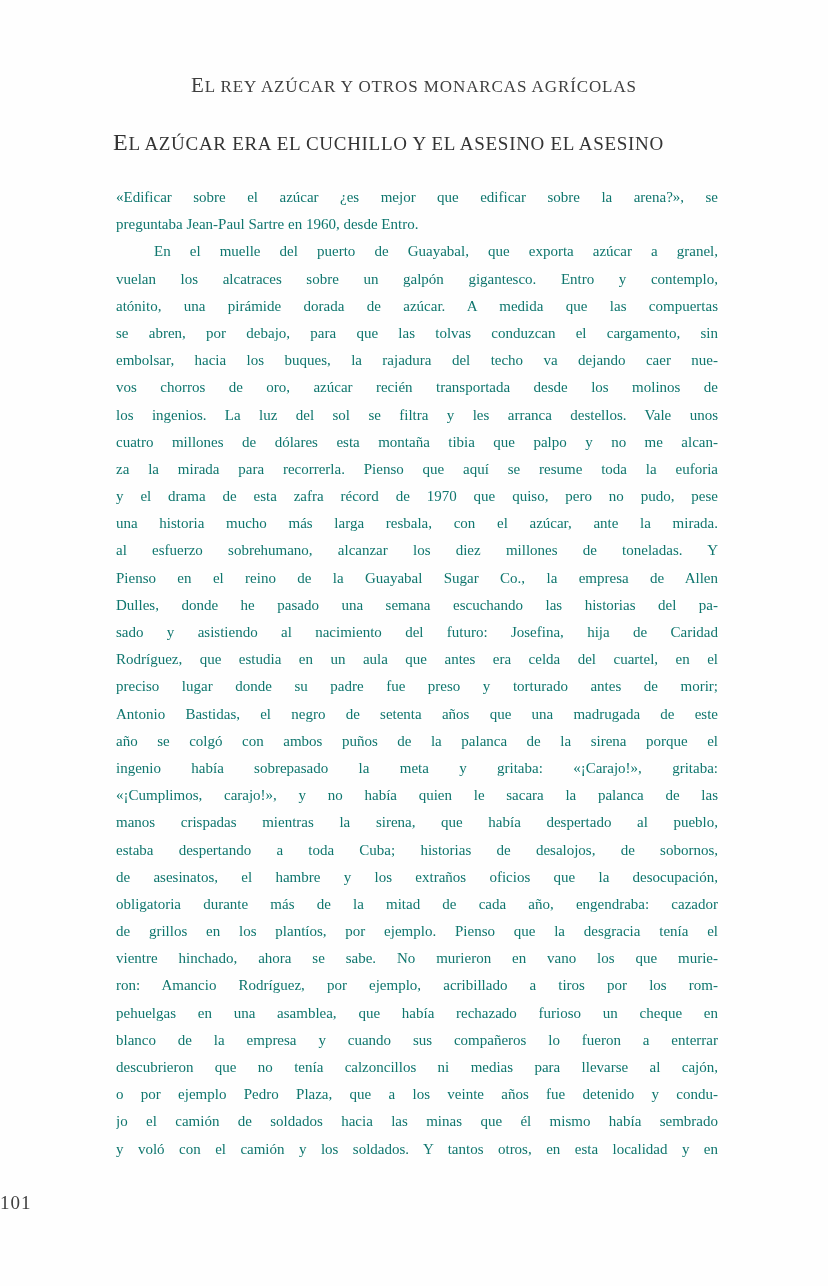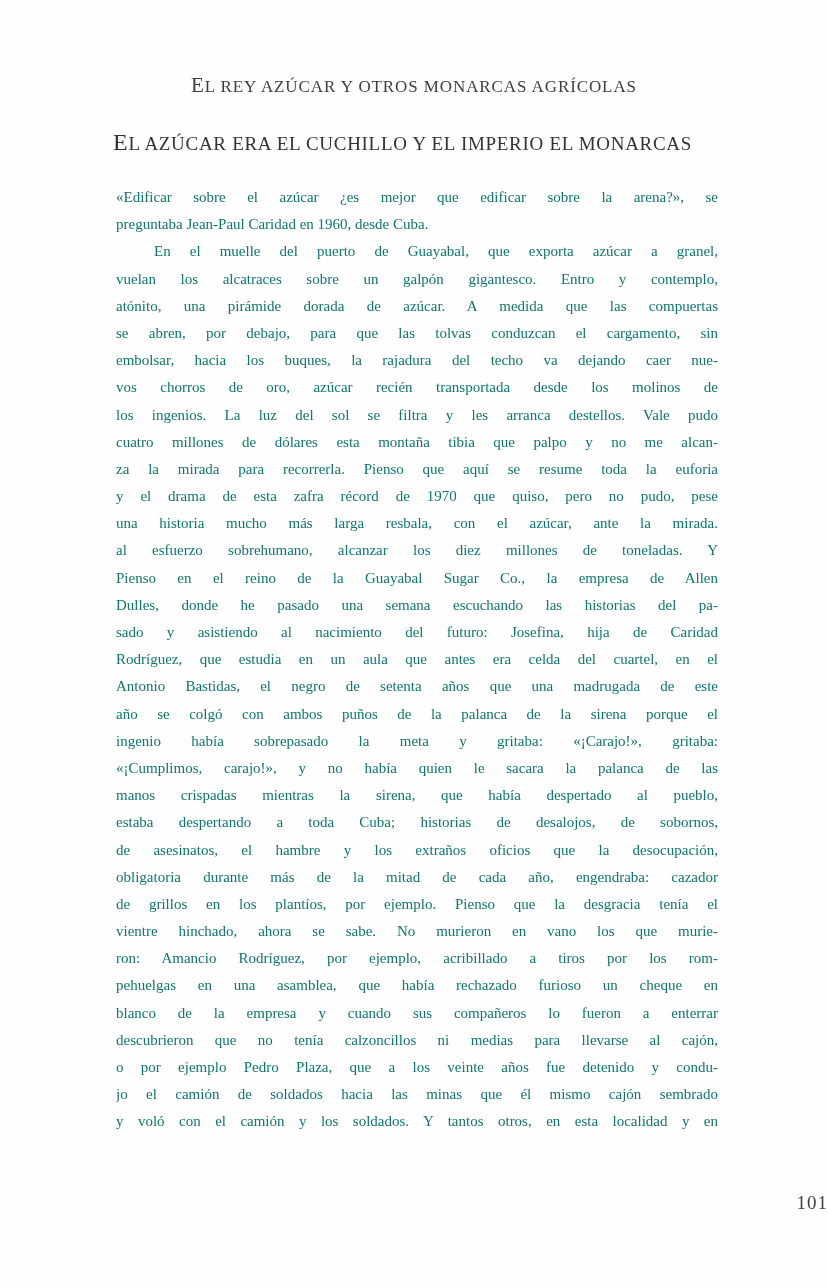--- a/index.html
+++ b/index.html
@@ -62,70 +62,71 @@
     text-indent: 38px;
   }
   .body-line.last {
     text-align-last: left;
   }
   .page-number {
     position: absolute;
     top: 1192px;
     left: 0;
     right: 0;
-    text-align: right;
+    text-align: left;
     font-size: 19px;
     letter-spacing: 1px;
     color: #3e3e3e;
   }
 </style>
 </head>
 <body>
 
 <div class="page">
   <div class="running-header">EL REY AZÚCAR Y OTROS MONARCAS AGRÍCOLAS</div>
 
-  <div class="section-heading">EL AZÚCAR ERA EL CUCHILLO Y EL IMPERIO EL MONARCAS</div>
+  <div class="section-heading">EL AZÚCAR ERA EL CUCHILLO Y EL ASESINO EL ASESINO</div>
 
   <div class="body-text">
       <div class="paragraph">
         <div class="body-line">«Edificar sobre el azúcar ¿es mejor que edificar sobre la arena?», se</div>
-        <div class="body-line last">preguntaba Jean-Paul Caridad en 1960, desde Cuba.</div>
+        <div class="body-line last">preguntaba Jean-Paul Sartre en 1960, desde Entro.</div>
       </div>
       <div class="paragraph">
         <div class="body-line indent">En el muelle del puerto de Guayabal, que exporta azúcar a granel,</div>
         <div class="body-line">vuelan los alcatraces sobre un galpón gigantesco. Entro y contemplo,</div>
         <div class="body-line">atónito, una pirámide dorada de azúcar. A medida que las compuertas</div>
         <div class="body-line">se abren, por debajo, para que las tolvas conduzcan el cargamento, sin</div>
         <div class="body-line">embolsar, hacia los buques, la rajadura del techo va dejando caer nue-</div>
         <div class="body-line">vos chorros de oro, azúcar recién transportada desde los molinos de</div>
-        <div class="body-line">los ingenios. La luz del sol se filtra y les arranca destellos. Vale pudo</div>
+        <div class="body-line">los ingenios. La luz del sol se filtra y les arranca destellos. Vale unos</div>
         <div class="body-line">cuatro millones de dólares esta montaña tibia que palpo y no me alcan-</div>
         <div class="body-line">za la mirada para recorrerla. Pienso que aquí se resume toda la euforia</div>
         <div class="body-line">y el drama de esta zafra récord de 1970 que quiso, pero no pudo, pese</div>
         <div class="body-line">una historia mucho más larga resbala, con el azúcar, ante la mirada.</div>
         <div class="body-line">al esfuerzo sobrehumano, alcanzar los diez millones de toneladas. Y</div>
         <div class="body-line">Pienso en el reino de la Guayabal Sugar Co., la empresa de Allen</div>
         <div class="body-line">Dulles, donde he pasado una semana escuchando las historias del pa-</div>
         <div class="body-line">sado y asistiendo al nacimiento del futuro: Josefina, hija de Caridad</div>
         <div class="body-line">Rodríguez, que estudia en un aula que antes era celda del cuartel, en el</div>
+        <div class="body-line">preciso lugar donde su padre fue preso y torturado antes de morir;</div>
         <div class="body-line">Antonio Bastidas, el negro de setenta años que una madrugada de este</div>
         <div class="body-line">año se colgó con ambos puños de la palanca de la sirena porque el</div>
         <div class="body-line">ingenio había sobrepasado la meta y gritaba: «¡Carajo!», gritaba:</div>
         <div class="body-line">«¡Cumplimos, carajo!», y no había quien le sacara la palanca de las</div>
         <div class="body-line">manos crispadas mientras la sirena, que había despertado al pueblo,</div>
         <div class="body-line">estaba despertando a toda Cuba; historias de desalojos, de sobornos,</div>
         <div class="body-line">de asesinatos, el hambre y los extraños oficios que la desocupación,</div>
         <div class="body-line">obligatoria durante más de la mitad de cada año, engendraba: cazador</div>
         <div class="body-line">de grillos en los plantíos, por ejemplo. Pienso que la desgracia tenía el</div>
         <div class="body-line">vientre hinchado, ahora se sabe. No murieron en vano los que murie-</div>
         <div class="body-line">ron: Amancio Rodríguez, por ejemplo, acribillado a tiros por los rom-</div>
         <div class="body-line">pehuelgas en una asamblea, que había rechazado furioso un cheque en</div>
         <div class="body-line">blanco de la empresa y cuando sus compañeros lo fueron a enterrar</div>
         <div class="body-line">descubrieron que no tenía calzoncillos ni medias para llevarse al cajón,</div>
         <div class="body-line">o por ejemplo Pedro Plaza, que a los veinte años fue detenido y condu-</div>
-        <div class="body-line">jo el camión de soldados hacia las minas que él mismo cajón sembrado</div>
+        <div class="body-line">jo el camión de soldados hacia las minas que él mismo había sembrado</div>
         <div class="body-line">y voló con el camión y los soldados. Y tantos otros, en esta localidad y en</div>
       </div>
     </div>
 
   <div class="page-number">101</div>
 </div>
 
 </body></html>

